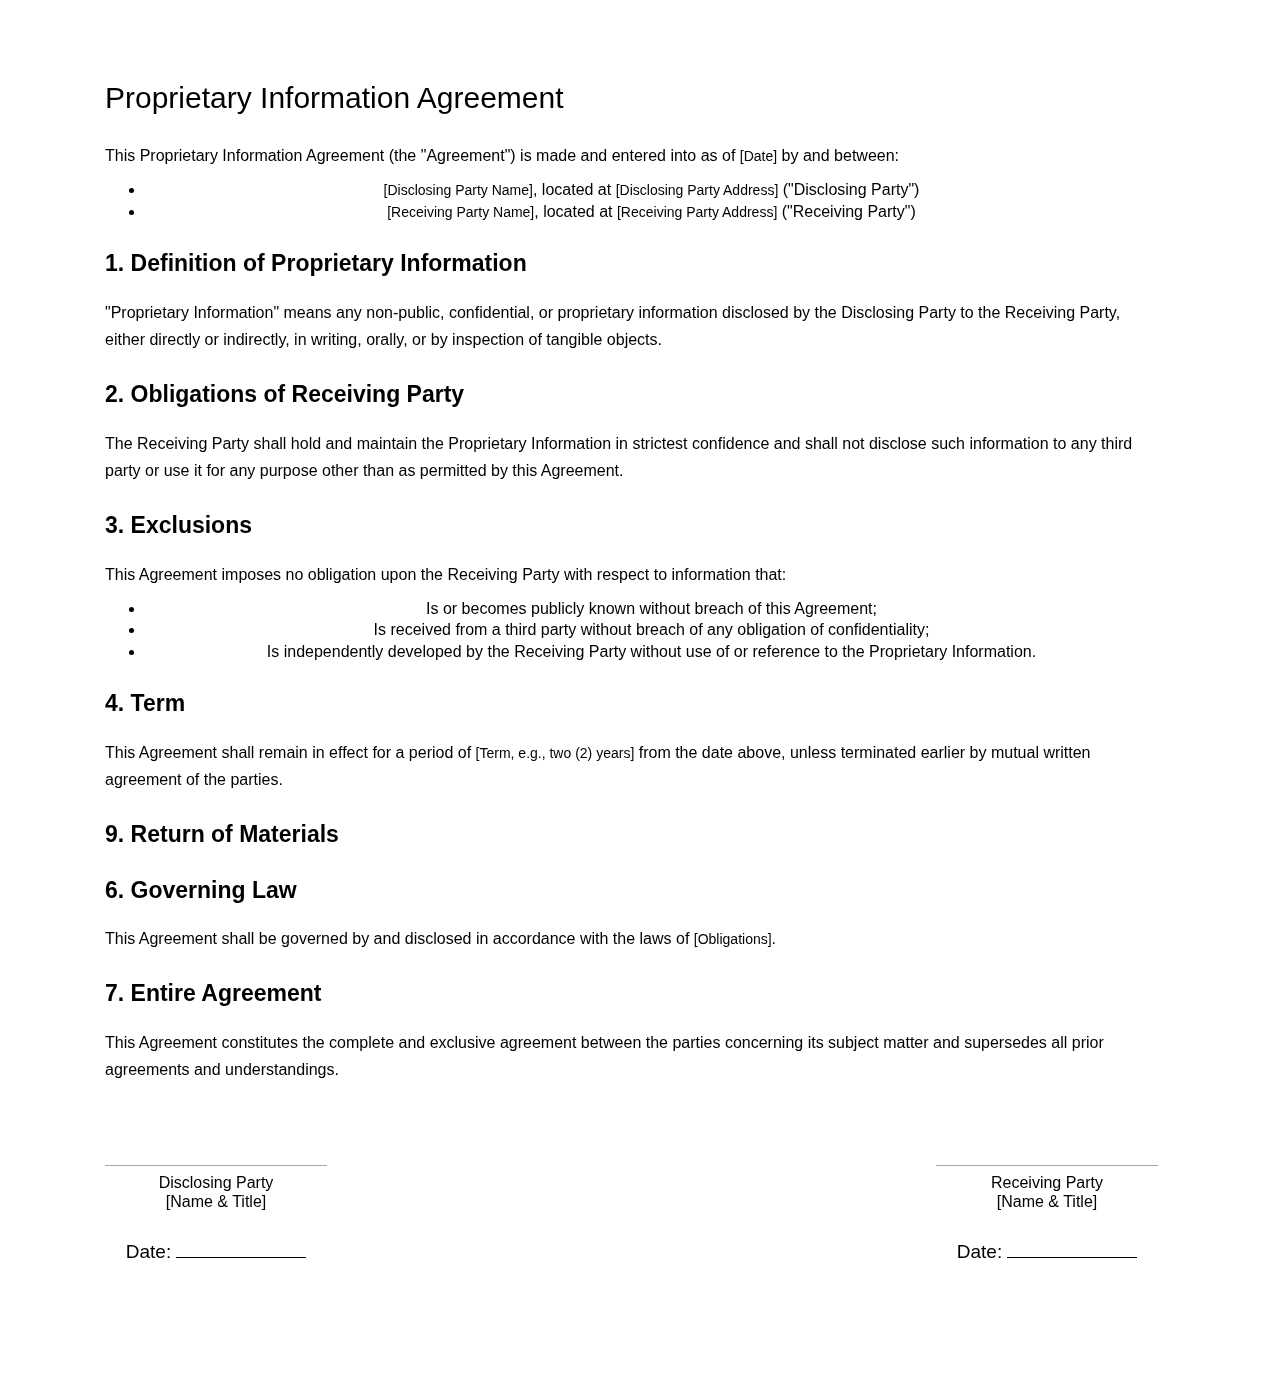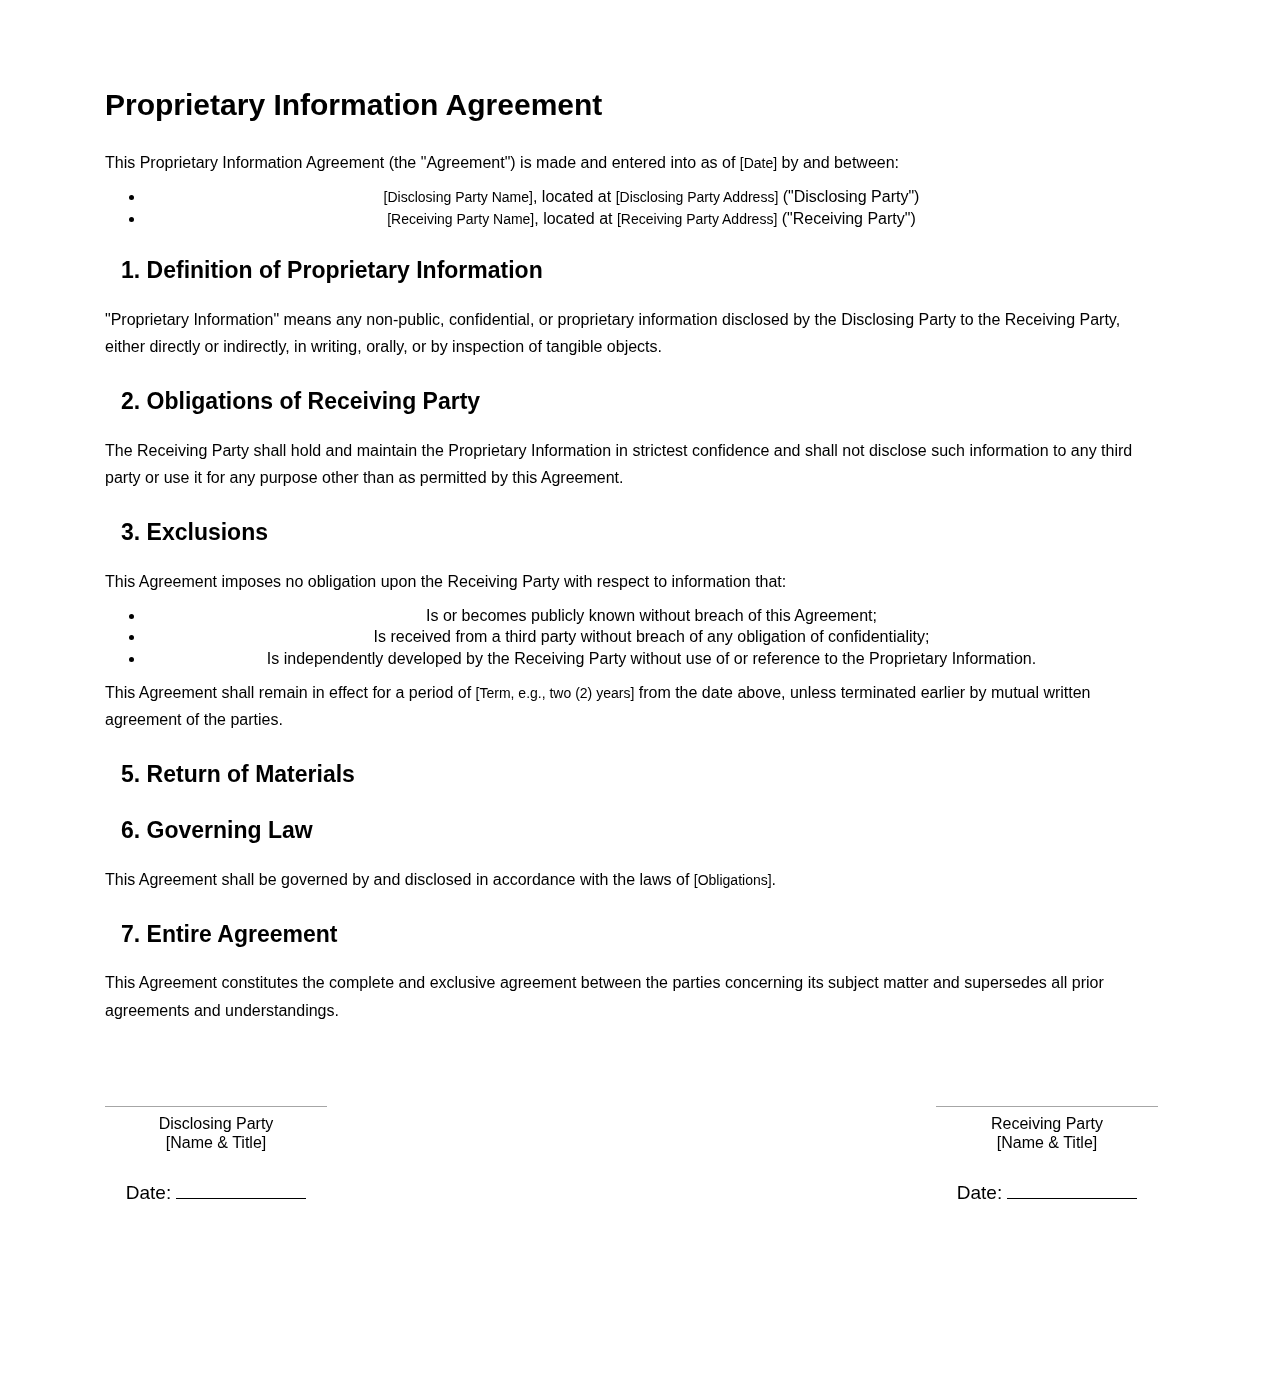--- a/index.html
+++ b/index.html
@@ -16,28 +16,28 @@
   .page {
     box-sizing: border-box;
     max-width: 1263px;
     min-height: 1379px;
     padding: 76px 105px 60px 105px;
     background: #ffffff;
   }
   h1 {
     font-size: 30px;
     line-height: 34px;
-    font-weight: bold;
-    margin: 12px 0 27px 0;
+    font-weight: normal;
+    margin: 5px 0 27px 0;
   }
   h2 {
     font-size: 23px;
     line-height: 1.2;
     font-weight: bold;
-    margin: 28px 0 21px 16px;
+    margin: 28px 0 21px 0;
   }
   p.body-par {
     margin: 0 0 10px 0;
     line-height: 1.7;
   }
   ul.doc-list {
     margin: 0 0 10px 0;
     padding-left: 40px;
     line-height: 1.34;
     list-style-type: disc;
@@ -98,25 +98,26 @@
     <h2>3. Exclusions</h2>
     <p class="body-par"><span>This Agreement imposes no obligation upon the Receiving Party with respect to information that:</span></p>
     <ul class="doc-list">
       <li><span>Is or becomes publicly known without breach of this Agreement;</span></li>
       <li><span>Is received from a third party without breach of any obligation of confidentiality;</span></li>
       <li><span>Is independently developed by the Receiving Party without use of or reference to the Proprietary Information.</span></li>
     </ul>
   </section>
 
   <section>
+    <h2>4. Term</h2>
     <p class="body-par"><span>This Agreement shall remain in effect for a period of </span><span class="ph">[Term, e.g., two (2) years]</span><span> from the date above, unless terminated earlier by mutual written agreement of the parties.</span></p>
   </section>
 
   <section>
-    <h2>5. Return of Materials</h2>
+    <h2>9. Return of Materials</h2>
   </section>
 
   <section>
     <h2>6. Governing Law</h2>
     <p class="body-par"><span>This Agreement shall be governed by and disclosed in accordance with the laws of </span><span class="ph">[Obligations]</span><span>.</span></p>
   </section>
 
   <section>
     <h2>7. Entire Agreement</h2>
     <p class="body-par"><span>This Agreement constitutes the complete and exclusive agreement between the parties concerning its subject matter and supersedes all prior agreements and understandings.</span></p>

